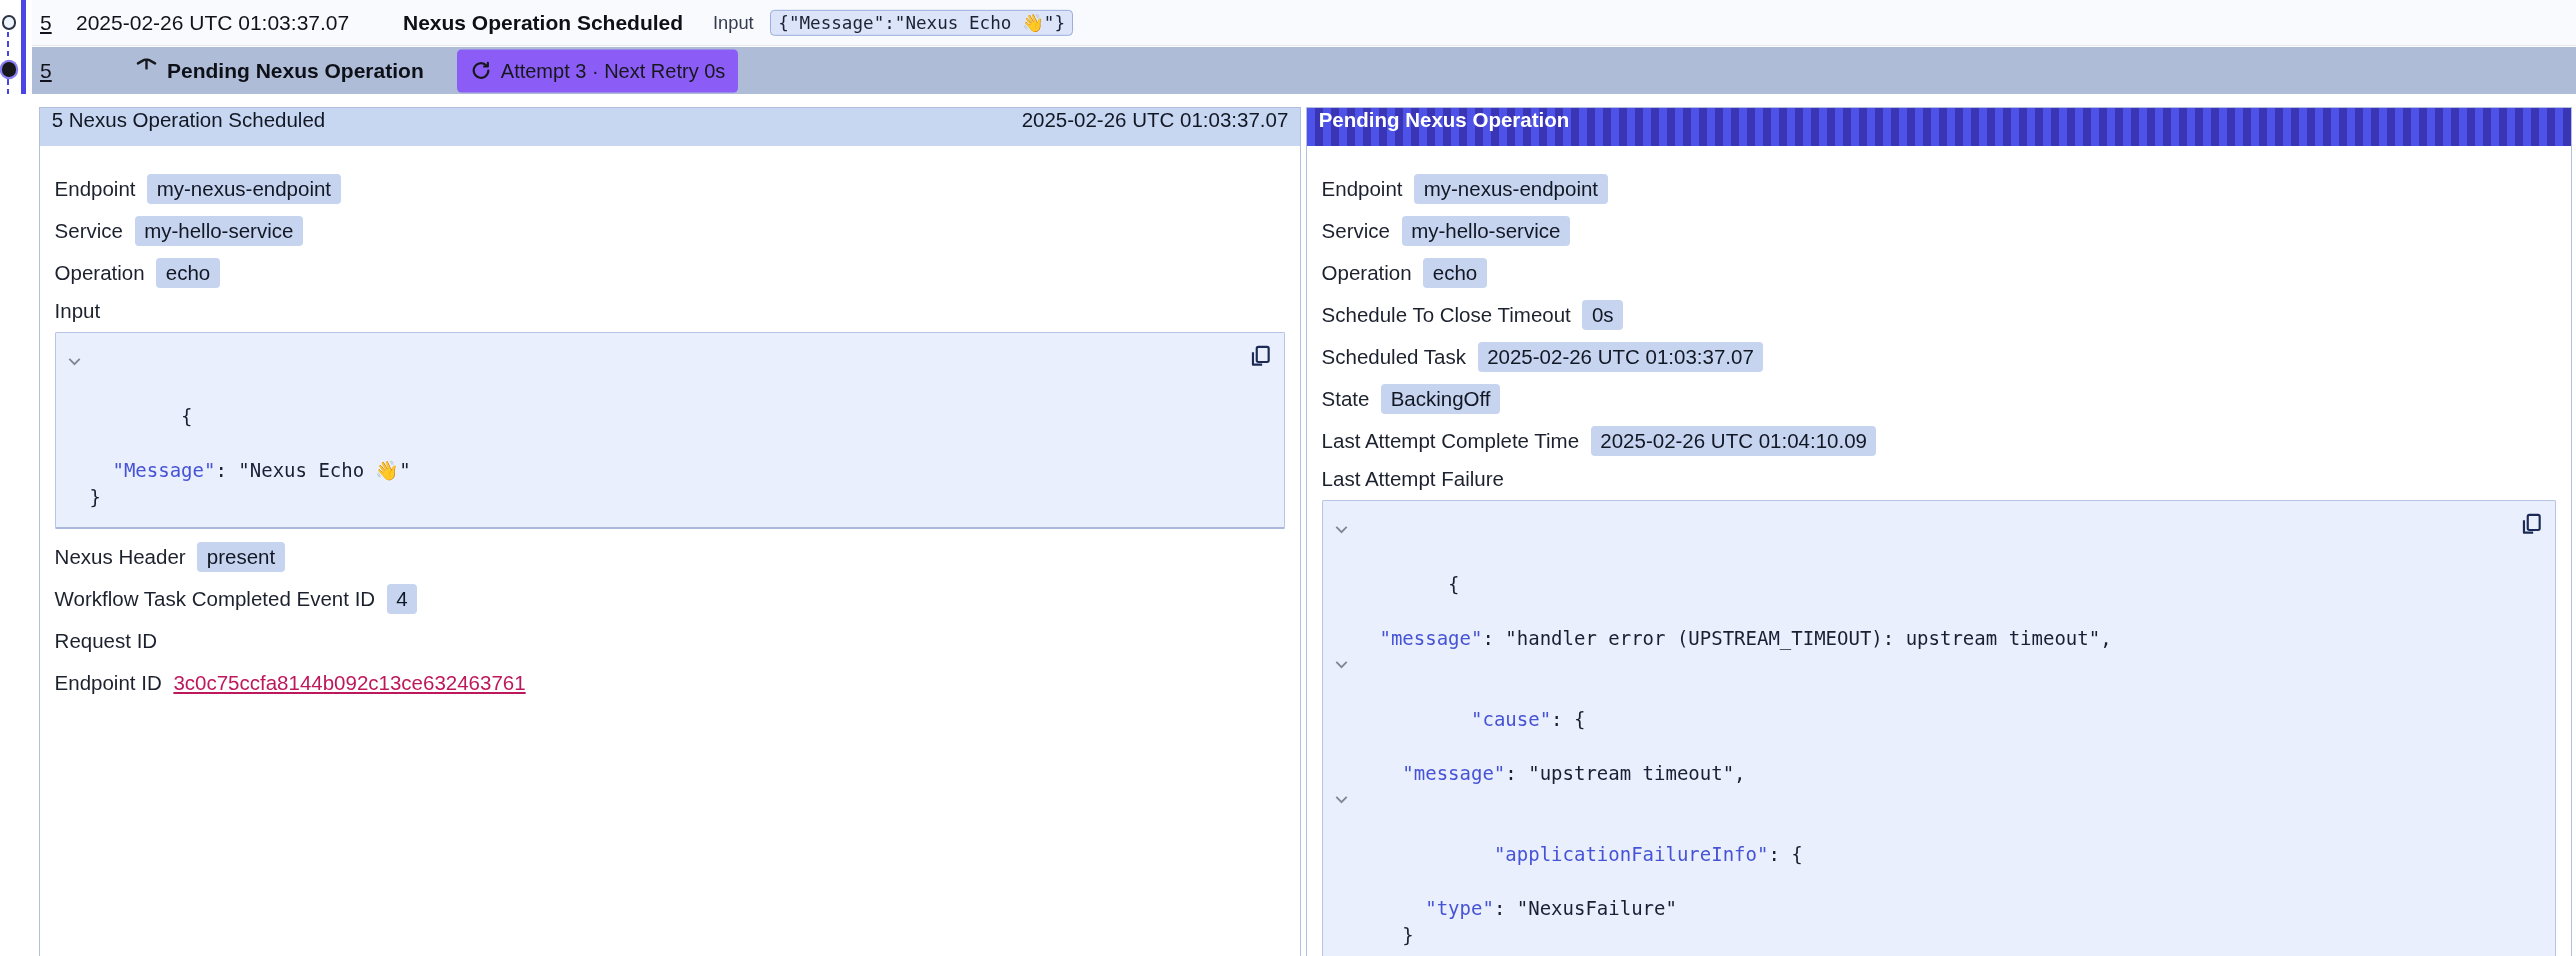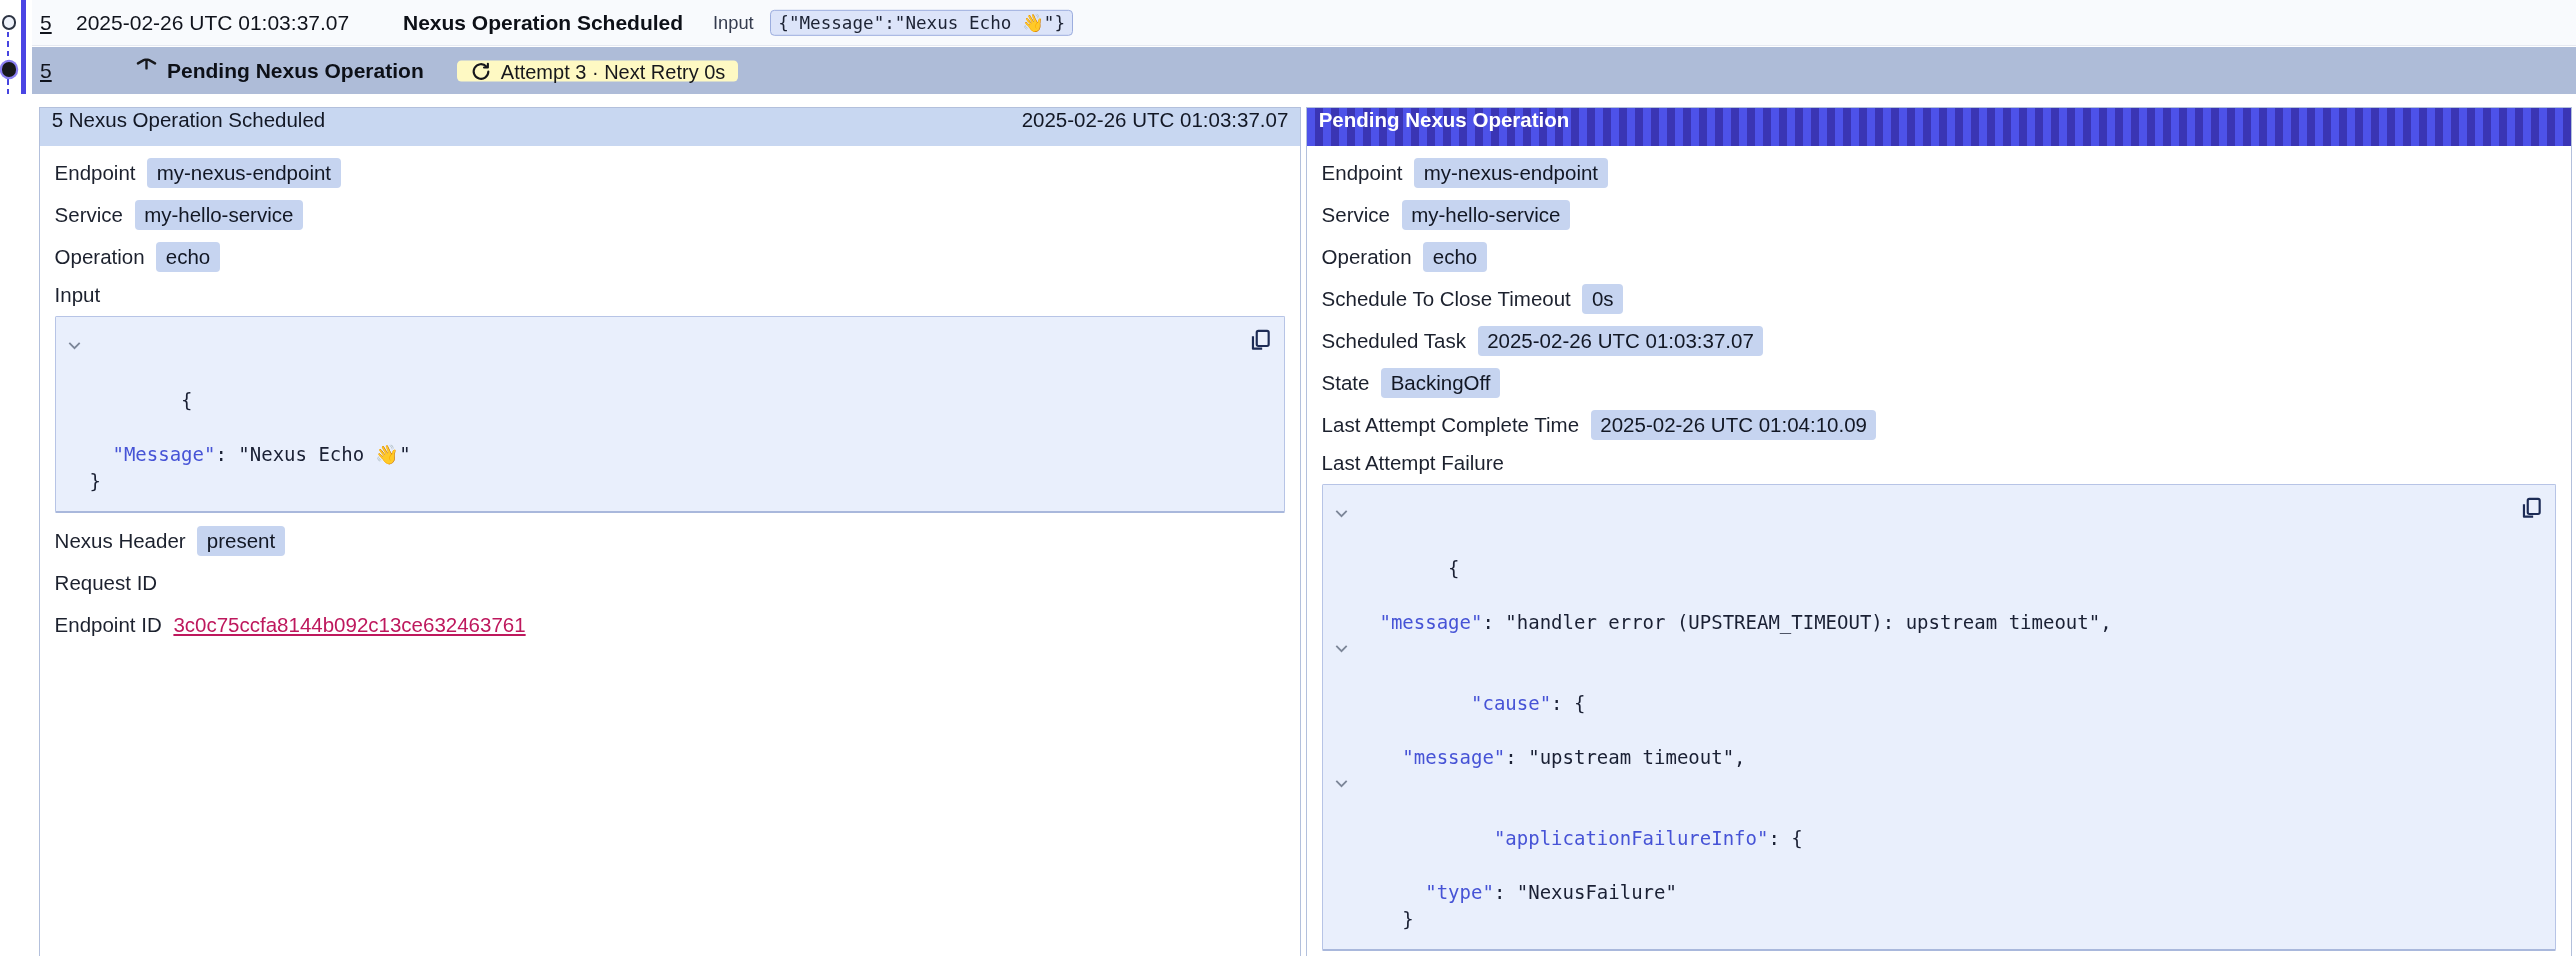--- a/index.html
+++ b/index.html
@@ -21,36 +21,36 @@
   .row1 { top:0; background:#f8fafd; border-bottom:0.7px solid #e6e9f1; }
   .row2 { top:47px; height:47px; background:#aebcd8; }
   .ev-id { left:8px; font-size:21px; font-weight:500; text-decoration:underline; color:#10131c; }
   .ev-time { left:44px; font-size:21px; color:#10131c; }
   .ev-title { left:371px; font-size:21px; font-weight:700; color:#0d1017; }
   .row1 .ev-inlabel { left:681px; font-size:18.3px; color:#343b4e; }
   .row1 .ev-chip { left:738px; font-family:"DejaVu Sans Mono", monospace; font-size:17.6px; color:#1c2233;
                    background:#dce4f9; border:1.5px solid #9cadde; border-radius:4.4px; padding:2.2px 7.3px; }
   .row2 .ev-title2 { left:135px; font-size:21px; font-weight:700; color:#0d1017; }
   .pending-ic { left:102px; width:25px; height:25px; }
-  .retry-badge { left:425px; height:21px; background:#fef9c3; border-radius:4.4px;
-                 display:flex; align-items:flex-start; gap:8.8px; padding:0 13px; font-size:20px; color:#17181c; }
+  .retry-badge { left:425px; height:43px; background:#8b5cf6; border-radius:4.4px;
+                 display:flex; align-items:center; gap:8.8px; padding:0 13px; font-size:20px; color:#17181c; }
   .retry-badge svg { flex:0 0 auto; }
   .retry-badge * { position:static; transform:none; }
 
   
   .panel { position:absolute; top:107px; bottom:0; background:#fff;
            border:1.5px solid #b3c0dc; border-bottom:none; }
   .panel-left  { left:39px;  width:1262px; }
   .panel-right { left:1306px; width:1266px; }
   .phead { height:38px; display:flex; align-items:flex-start; justify-content:space-between;
            padding:0 11.7px; font-size:20.5px; color:#121724; }
   .phead-plain { background:#c8d7f1; }
   .phead-striped { background:repeating-linear-gradient(90deg,#4d52e9 0 8px,#3a35b4 8px 16px);
                    color:#ffffff; font-weight:600; }
-  .pbody { padding:5.9px 14.6px 0 14.6px; }
+  .pbody { padding:5.9px 14.6px 0 14.6px;margin-top:16px; }
   .frow { height:42px; display:flex; align-items:center; gap:11.7px; font-size:20.5px; color:#1c212e; white-space:nowrap; }
   .badge { background:#c6d4f0; border-radius:4px; padding:2.9px 9.5px; color:#121724; }
   .lblrow { height:35px; display:flex; align-items:flex-end; padding-bottom:5.9px; font-size:20.5px; color:#1c212e; }
   .linkval { color:#be185d; text-decoration:underline; }
 
   
   .codeblock { position:relative; background:#e9effc; border:1.5px solid #b7c4e6; border-bottom:2.9px solid #a9b8dc;
                border-radius:1.5px; padding:16px 14.6px 16px 34px; margin:2.9px 0 7.3px 0;
                font-family:"DejaVu Sans Mono", monospace; font-size:19px; line-height:27px; color:#1a2034; }
   .cl { position:relative; white-space:pre; }
@@ -122,20 +122,24 @@
         <rect x="9" y="3.5" width="11" height="14" rx="1.5"></rect>
           <path d="M5.5 8.5v11.5h8.5"></path>
       </svg>
     </div>
 
     <div class="frow">
       <span>Nexus Header</span>
       <span class="badge">present</span>
     </div>
     <div class="frow">
+      <span>Workflow Task Completed Event ID</span>
+      <span class="badge">4</span>
+    </div>
+    <div class="frow">
       <span>Request ID</span>
     </div>
     <div class="frow">
       <span>Endpoint ID</span>
       <span class="linkval">3c0c75ccfa8144b092c13ce632463761</span>
     </div>
   </div>
 </div>
 
 <div class="panel panel-right">

